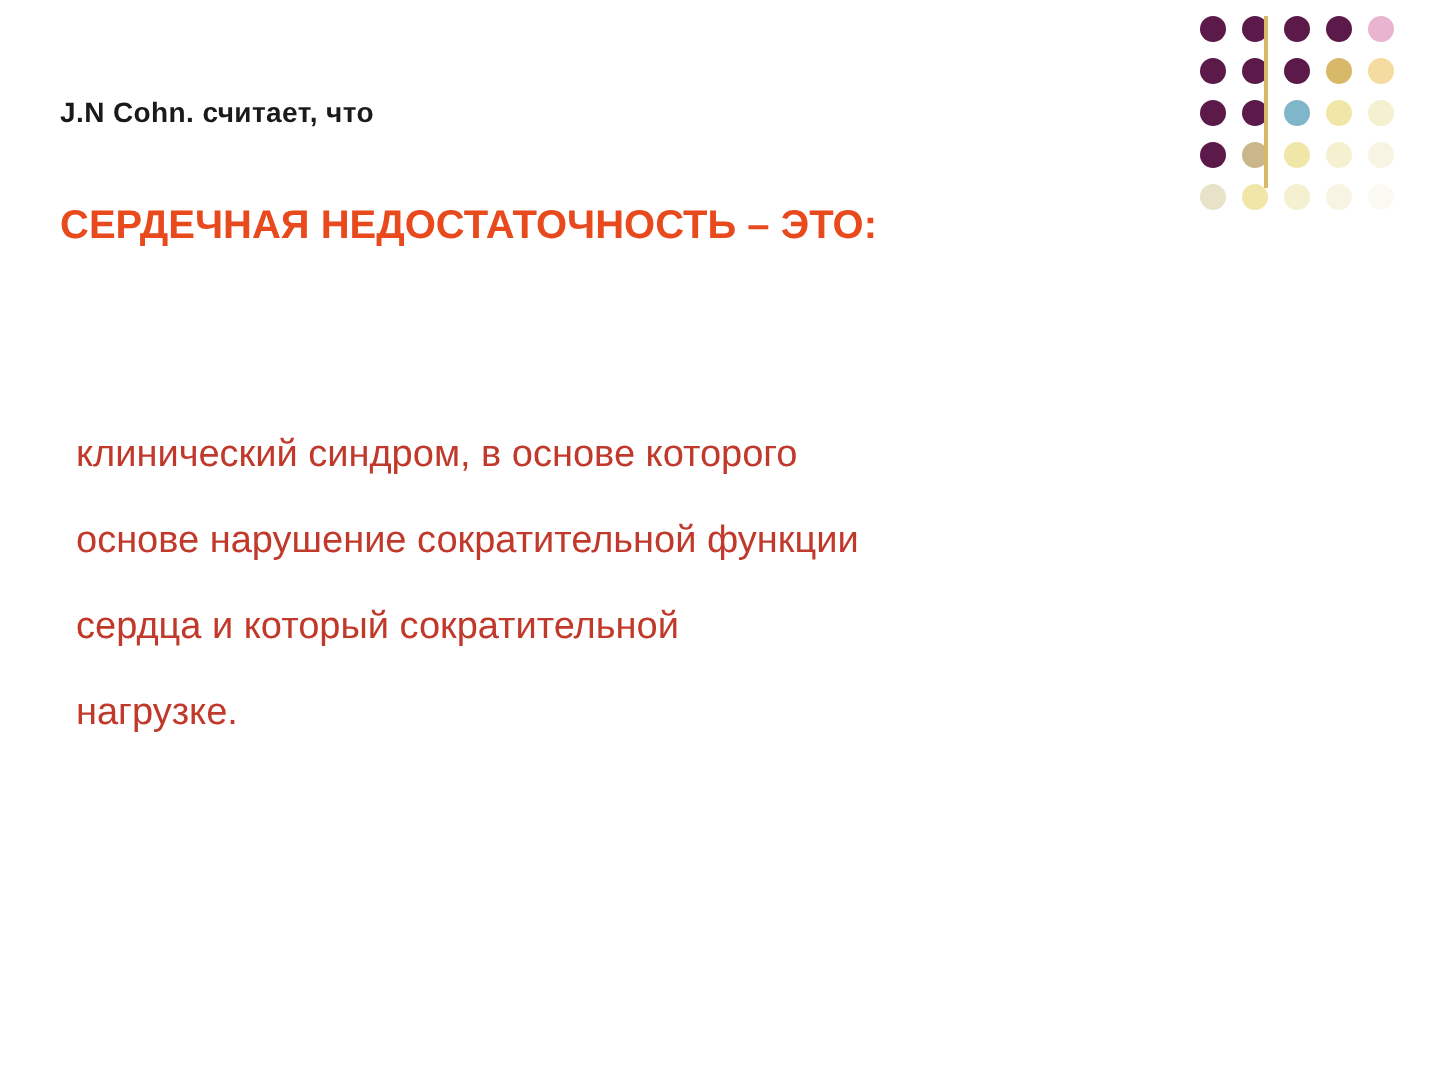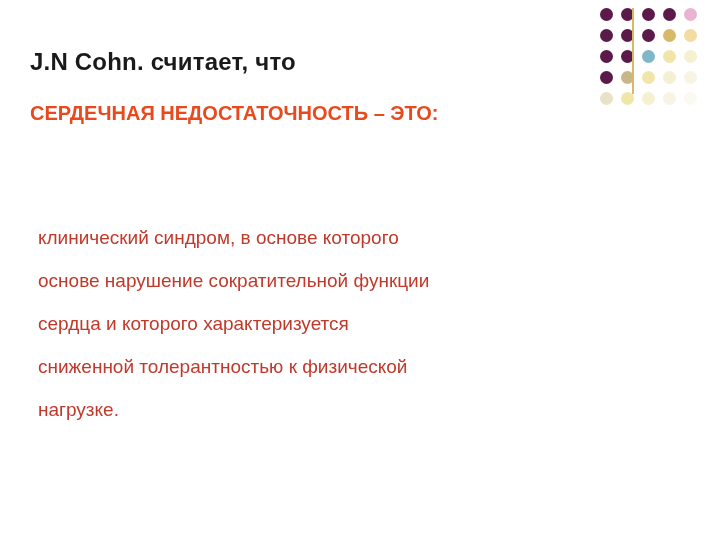--- a/index.html
+++ b/index.html
@@ -42,41 +42,41 @@
     top: 8px;
     width: 2px;
     height: 86px;
     background: #d8b96a;
   }
 
   .title-line {
     position: absolute;
     left: 30px;
     top: 48px;
-    font-size: 24px;
+    font-size: 14px;
     font-weight: bold;
     color: #1a1a1a;
     letter-spacing: 0.2px;
   }
 
   .heading {
     position: absolute;
     left: 30px;
     top: 100px;
     width: 640px;
     font-size: 20px;
     font-weight: bold;
     color: #e8491d;
     line-height: 1.35;
   }
 
   .body-block {
     position: absolute;
     left: 38px;
-    top: 228px;
+    top: 218px;
     width: 640px;
   }
   .body-line {
     font-size: 19px;
     color: #c0392b;
     line-height: 1.0;
     margin-bottom: 24px;
     white-space: nowrap;
   }
 </style>
@@ -114,18 +114,17 @@
     </div>
   <div class="v-rule"></div>
 
   <div class="title-line">J.N Cohn. считает, что</div>
 
   <div class="heading">СЕРДЕЧНАЯ НЕДОСТАТОЧНОСТЬ – ЭТО:</div>
 
   <div class="body-block">
     <div class="body-line">клинический синдром, в основе которого</div>
     <div class="body-line">основе нарушение сократительной функции</div>
-    <div class="body-line">сердца и которого характеризуется</div>
-    <div class="body-line">сниженной толерантностью к физической</div>
+    <div class="body-line">сердца и который сократительной</div>
     <div class="body-line">нагрузке.</div>
   </div>
 
 </div>
 
 </body></html>

